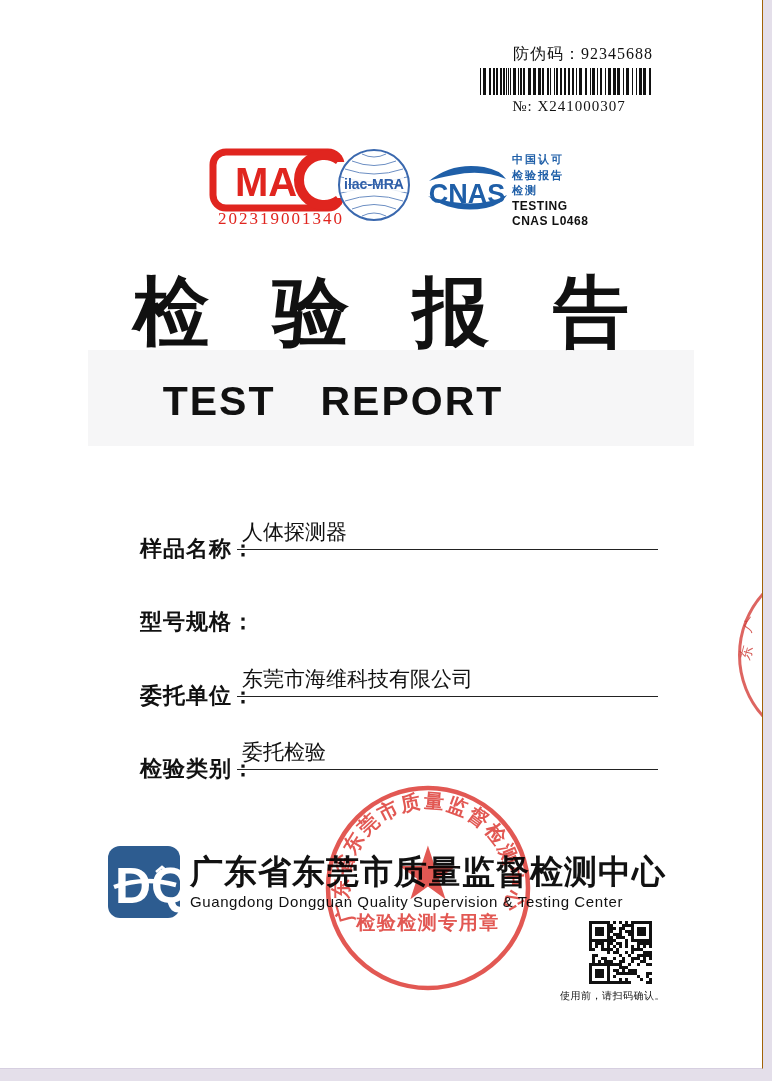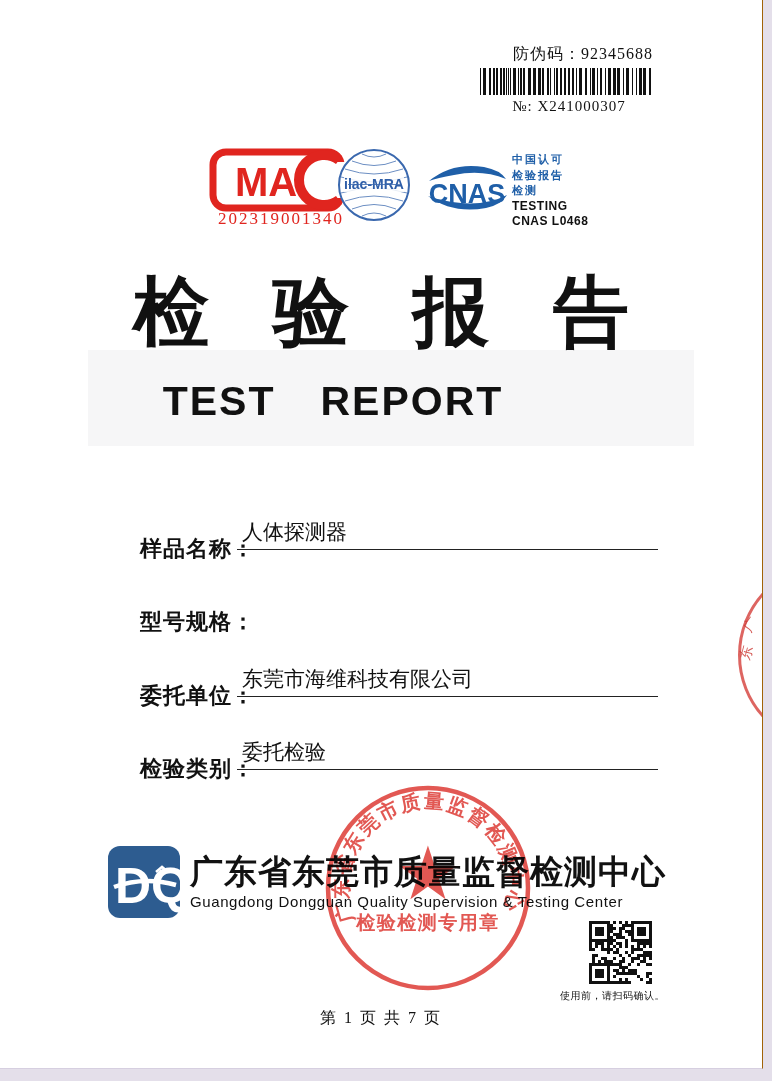--- a/index.html
+++ b/index.html
@@ -457,14 +457,13 @@
       <rect x="27" y="60" width="3" height="3" fill="#111"></rect>
       <rect x="30" y="60" width="3" height="3" fill="#111"></rect>
       <rect x="33" y="60" width="3" height="3" fill="#111"></rect>
       <rect x="36" y="60" width="3" height="3" fill="#111"></rect>
       <rect x="39" y="60" width="3" height="3" fill="#111"></rect>
       <rect x="57" y="60" width="3" height="3" fill="#111"></rect>
       <rect x="60" y="60" width="3" height="3" fill="#111"></rect>
     </svg>
   <div class="abs qr-cap">使用前，请扫码确认。</div>
 
-  <div class="abs page-no">第 1 页  共 7 页</div>
 </div>
 
 </body></html>

